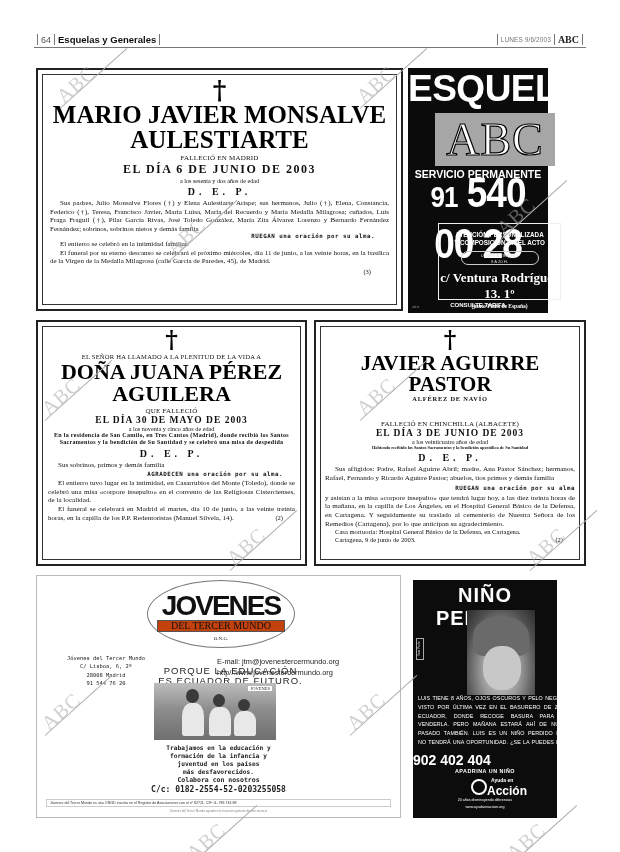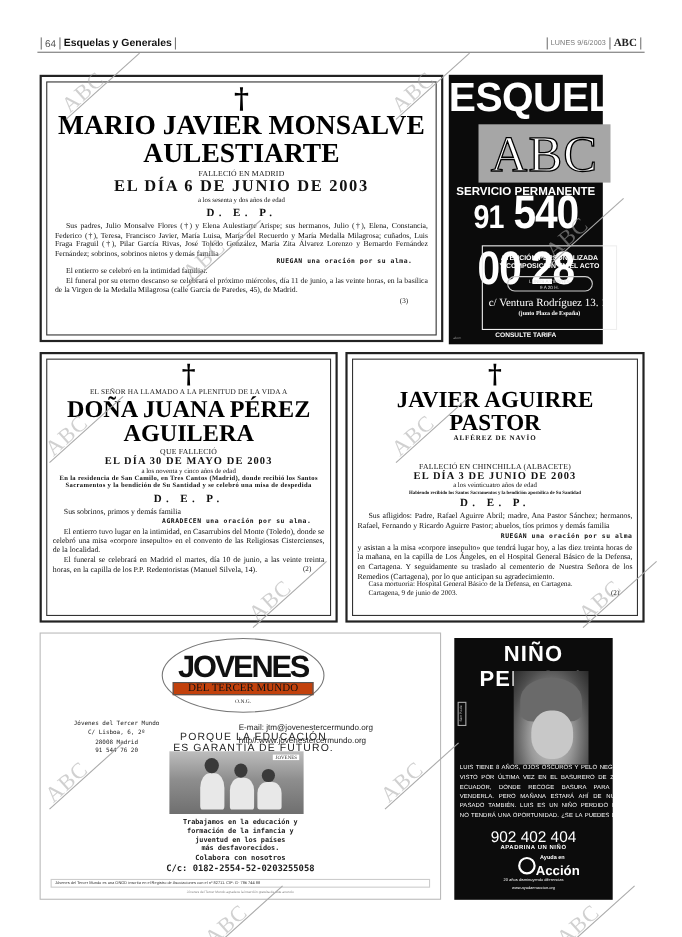--- a/index.html
+++ b/index.html
@@ -33,21 +33,21 @@
   .esq { position: absolute; left: 408px; top: 68px; width: 140px; height: 245px; background: #0b0b0b; color: #fff; font-family: "Liberation Sans", sans-serif; }
   .esq .title { position: absolute; top: 2px; width: 100%; text-align: center; font-weight: bold; font-size: 37px; letter-spacing: -0.5px; line-height: 1.05; }
   .esq .logo-box { position: absolute; left: 27px; top: 45px; width: 120px; height: 53px; background: #a6a6a6; display: flex; align-items: center; justify-content: center; }
   .esq .logo-box span { font-family: "Liberation Serif", serif; font-size: 46px; color: #fff; -webkit-text-stroke: 1.2px #000; letter-spacing: 1px; }
   .esq .serv { position: absolute; top: 100px; width: 100%; text-align: center; font-weight: bold; font-size: 10.5px; }
   .esq .phone { position: absolute; top: 107px; width: 100%; text-align: center; font-weight: bold; font-size: 37px; letter-spacing: -1px; line-height: 1.2; transform: scaleY(1.15); }
   .esq .phone .pre { font-size: 26px; }
   .esq .box { position: absolute; left: 30px; top: 155px; width: 123px; height: 77px; border: 1px solid #eee; }
   .esq .box .att { text-align: center; font-weight: bold; font-size: 6.3px; margin-top: 7px; line-height: 1.3; }
   .esq .pill { margin: 4px auto 0; width: 78px; height: 14px; border: 1px solid #ccc; border-radius: 8px; text-align: center; font-size: 4.2px; line-height: 1.3; padding-top: 1px; color: #ddd; }
-  .esq .addr { text-align: center; font-family: "Liberation Serif", serif; font-weight: normal; font-size: 10px; margin-top: 5px; }
+  .esq .addr { text-align: center; font-family: "Liberation Serif", serif; font-weight: bold; font-size: 13px; margin-top: 5px; }
   .esq .addr2 { text-align: center; font-family: "Liberation Serif", serif; font-weight: bold; font-size: 5.5px; margin-top: 1px; }
   .esq .consulte { position: absolute; top: 234px; width: 100%; text-align: center; font-weight: bold; font-size: 6px; }
   .esq .tiny { position: absolute; left: 4px; top: 237px; font-size: 3px; color: #888; }
 
   
   .jov { position: absolute; left: 36px; top: 575px; width: 365px; height: 243px; border: 1px solid #bbb; background: #fff; font-family: "DejaVu Sans Mono", monospace; color: #222; }
   .jov .logo { position: absolute; left: 110px; top: 4px; width: 148px; height: 70px; }
   .jov .logo .globe { position: absolute; left: 0; top: 0; width: 148px; height: 68px; border: 1px solid #777; border-radius: 50%; }
   .jov .logo .word { position: absolute; left: 0; top: 10px; width: 148px; text-align: center; font-family: "Liberation Sans", sans-serif; font-weight: bold; font-size: 28px; letter-spacing: -2px; color: #111; }
   .jov .logo .band { position: absolute; left: 10px; top: 40px; width: 128px; height: 12px; background: #c2410c; border: 1px solid #555; font-family: "Liberation Serif", serif; font-size: 10px; text-align: center; line-height: 10px; color: #111; }
@@ -67,21 +67,21 @@
 
   
   .nino { position: absolute; left: 413px; top: 580px; width: 144px; height: 238px; background: #0c0c0c; color: #fff; font-family: "Liberation Sans", sans-serif; }
   .nino .title { position: absolute; top: 4px; width: 100%; text-align: center; font-weight: bold; font-size: 20px; letter-spacing: 1px; }
   .nino .photo { position: absolute; left: 54px; top: 30px; width: 68px; height: 85px; background: radial-gradient(ellipse at 50% 70%, #cfcfcf 0%, #9a9a9a 40%, #4e4e4e 75%, #2a2a2a 100%); }
   .nino .photo .hat { position: absolute; left: 6px; top: 6px; width: 56px; height: 40px; border-radius: 50% 50% 20% 20%; background: #6a6a6a; }
   .nino .photo .face { position: absolute; left: 16px; top: 36px; width: 38px; height: 44px; border-radius: 45%; background: #c8c8c8; }
   .nino .credit { position: absolute; left: 3px; top: 58px; width: 8px; height: 22px; border: 1px solid #aaa; font-size: 3px; writing-mode: vertical-rl; transform: rotate(180deg); text-align: center; color: #ccc; }
   .nino .text { position: absolute; left: 5px; top: 114px; width: 162px; text-align: justify; text-align-last: justify; font-size: 5.4px; line-height: 1.62; letter-spacing: 0.05px; }
   .nino .text span { display: block; }
-  .nino .phone { position: absolute; top: 172px; width: 100%; text-align: center; font-weight: normal; font-size: 14px; }
+  .nino .phone { position: absolute; top: 172px; width: 100%; font-weight: bold; font-size: 14px; }
   .nino .apad { position: absolute; top: 188px; width: 100%; text-align: center; font-weight: bold; font-size: 5.4px; letter-spacing: 0.5px; }
   .nino .logo { position: absolute; left: 58px; top: 199px; width: 60px; height: 18px; }
   .nino .logo .circ { position: absolute; left: 0; top: 0; width: 16px; height: 16px; border: 2px solid #fff; border-radius: 50%; }
   .nino .logo .ayuda { position: absolute; left: 20px; top: -1px; font-weight: bold; font-size: 5px; line-height: 1; }
   .nino .logo .accion { position: absolute; left: 16px; top: 6px; font-weight: bold; font-size: 12px; line-height: 1; }
   .nino .slogan { position: absolute; top: 218px; width: 100%; text-align: center; font-size: 3.6px; }
   .nino .url { position: absolute; top: 225px; width: 100%; text-align: center; font-size: 3.6px; }
 
   
   .wm { position: absolute; width: 90px; height: 1px; background: #aaa; transform-origin: left center; pointer-events: none; }
@@ -108,21 +108,21 @@
 </div>
 
 <div class="frame" style="left:36px; top:68px; width:367px; height:243px;">
   <div class="inner">
     <div class="cross" style="font-size:26px; margin-top:2px;">†</div>
     <div class="name" style="font-size:25px; margin-top:-1px;">
       <div>MARIO JAVIER MONSALVE</div>
       <div>AULESTIARTE</div>
     </div>
     <div class="small-caps" style="margin-top:2px;">FALLECIÓ EN MADRID</div>
-    <div class="date-line" style="font-size:15px;">EL DÍA 6 DE JUNIO DE 2003</div>
+    <div class="date-line" style="font-size:12px;">EL DÍA 6 DE JUNIO DE 2003</div>
     <div class="age">a los sesenta y dos años de edad</div>
     <div class="dep">D. E. P.</div>
     <div class="body-text" style="padding:0 7px;">
       <p>Sus padres, Julio Monsalve Flores (†) y Elena Aulestiarte Arispe; sus hermanos, Julio (†), Elena, Constancia, Federico (†), Teresa, Francisco Javier, María Luisa, María del Recuerdo y María Medalla Milagrosa; cuñados, Luis Fraga Fraguil (†), Pilar García Rivas, José Toledo González, María Zita Álvarez Lorenzo y Bernardo Fernández Fernández; sobrinos, sobrinos nietos y demás familia</p>
       <div class="ruegan" style="padding-right:14px;">RUEGAN una oración por su alma.</div>
       <p>El entierro se celebró en la intimidad familiar.</p>
       <p>El funeral por su eterno descanso se celebrará el próximo miércoles, día 11 de junio, a las veinte horas, en la basílica de la Virgen de la Medalla Milagrosa (calle García de Paredes, 45), de Madrid.</p>
       <div class="ref" style="padding-right:18px; margin-top:2px;">(3)</div>
     </div>
   </div>
@@ -209,21 +209,21 @@
     <div>C/ Lisboa, 6, 2º</div>
     <div>28008 Madrid</div>
     <div>91 544 76 20</div>
   </div>
   <div class="contact">
     <div>E-mail: jtm@jovenestercermundo.org</div>
     <div>http//:www.jovenestercermundo.org</div>
   </div>
   <div class="slogan" style="top:90px;">
     <div>PORQUE LA EDUCACIÓN</div>
-    <div>ES GARANTIA DE FUTURO.</div>
+    <div>ES ECUADOR DE FUTURO.</div>
   </div>
   <div class="photo">
     <div class="kid" style="left:28px; top:20px; width:22px; height:33px;"></div>
     <div class="head" style="left:32px; top:6px; width:13px; height:14px;"></div>
     <div class="kid" style="left:55px; top:24px; width:22px; height:29px;"></div>
     <div class="head" style="left:59px; top:11px; width:12px; height:13px;"></div>
     <div class="kid" style="left:80px; top:28px; width:22px; height:25px;"></div>
     <div class="head" style="left:84px; top:16px; width:12px; height:12px;"></div>
     <div class="tag">JOVENES</div>
   </div>

